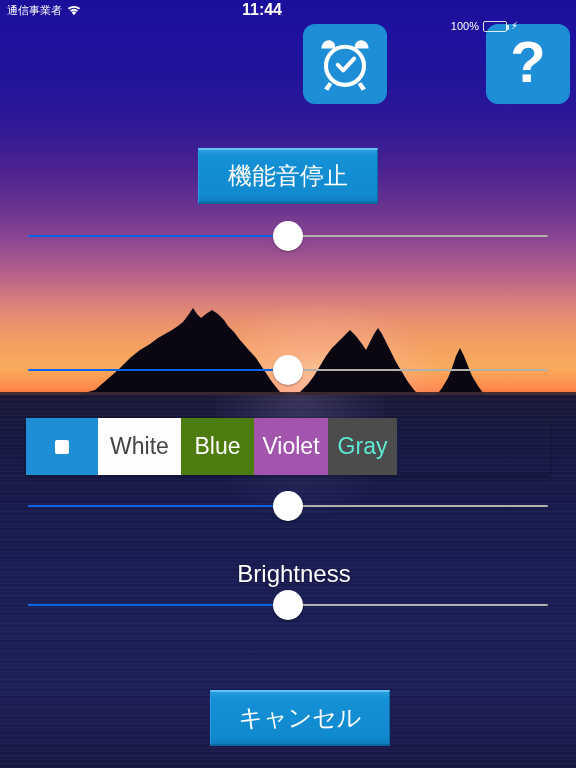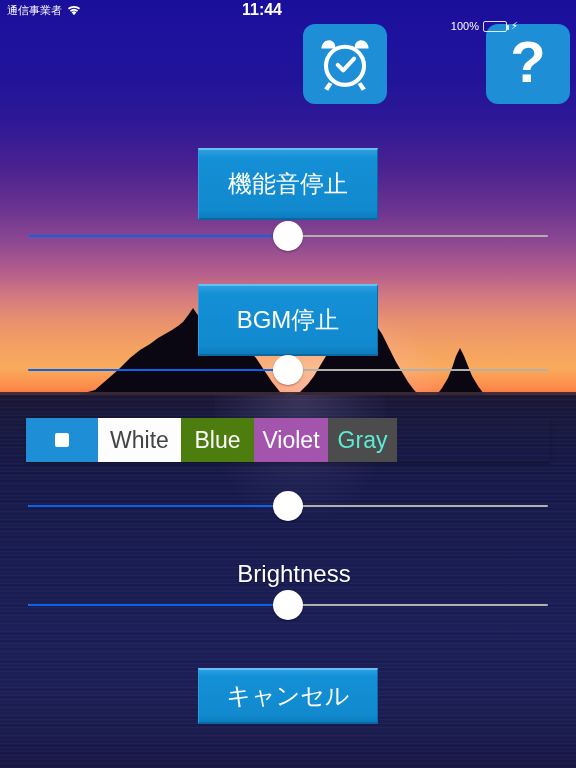--- a/index.html
+++ b/index.html
@@ -189,39 +189,40 @@
     font-weight: bold;
     line-height: 1;
     margin-top: -4px;
   }
 
   
   .action-btn {
     position: absolute;
     left: 198px;
     width: 180px;
-    height: 72px;
+    height: 56px;
     background: linear-gradient(to bottom, #2e9ee0 0%, #1490d6 12%, #1189ce 88%, #0d7cbd 100%);
     border-top: 2px solid #63c0f2;
     border-left: 1px solid #2a9ee2;
     border-right: 1px solid #0a6ba5;
     border-bottom: 2px solid #0a67a0;
     box-sizing: border-box;
     display: flex;
     align-items: center;
     justify-content: center;
     color: #ffffff;
     font-size: 24px;
     z-index: 20;
   }
   #btn-se   { top: 148px; }
   #btn-bgm  { top: 284px; }
   #btn-cancel {
-    top: 668px;
+    top: 690px;
     height: 56px;
+    margin-left: 12px;
   }
 
   
   .slider {
     position: absolute;
     left: 28px;
     width: 520px;
     height: 30px;
     z-index: 20;
   }
@@ -252,21 +253,21 @@
   #slider-bgm  { top: 355px; }
   #slider-color{ top: 491px; }
   #slider-bright { top: 590px; }
 
   
   .segmented {
     position: absolute;
     left: 26px;
     top: 418px;
     width: 524px;
-    height: 44px;
+    height: 57px;
     display: flex;
     z-index: 20;
     box-shadow: 0 2px 3px rgba(0,0,0,0.35);
   }
   .seg {
     flex: 0 0 auto;
     display: flex;
     align-items: center;
     justify-content: center;
     font-size: 23px;
@@ -352,21 +353,20 @@
   </div>
 
   <div class="action-btn" id="btn-se">機能音停止</div>
 
   <div class="slider" id="slider-se">
     <div class="track"></div>
     <div class="fill" style="width:50%"></div>
     <div class="thumb" style="left:50%"></div>
   </div>
 
-  <div class="action-btn" id="btn-bgm">BGM停止</div>
 
   <div class="slider" id="slider-bgm">
     <div class="track"></div>
     <div class="fill" style="width:50%"></div>
     <div class="thumb" style="left:50%"></div>
   </div>
 
   <div class="segmented" id="color-segmented">
       <div class="seg" style="width: 72px; background: rgb(30, 142, 214); color: rgb(255, 255, 255);">
         <span class="seg-sq"></span>

